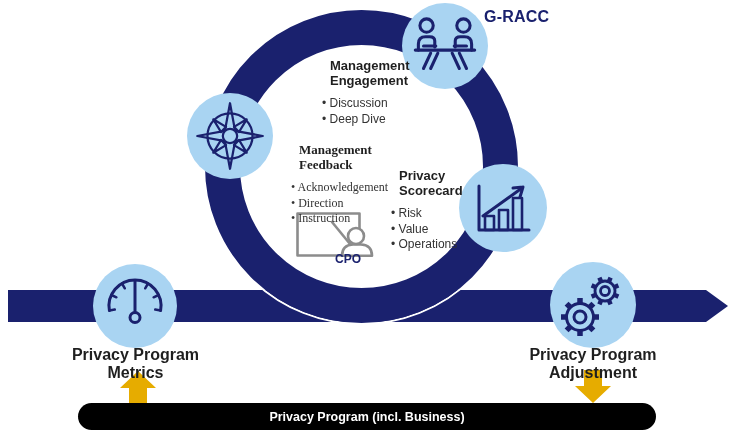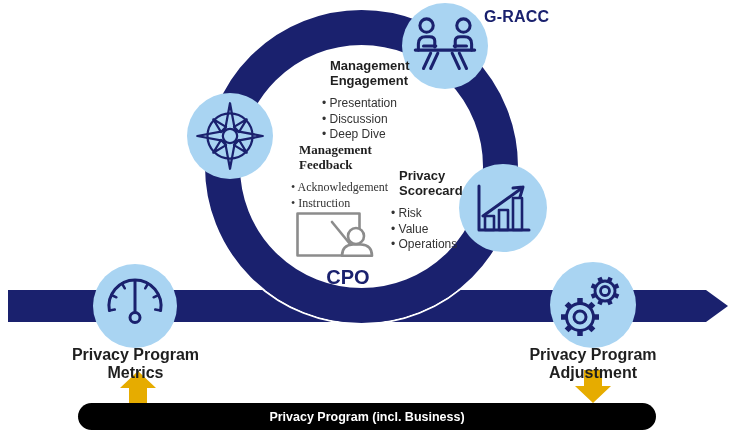--- a/index.html
+++ b/index.html
@@ -26,22 +26,22 @@
   .text-block .blk-title {
     font-size:13px; font-weight:bold; color:#1f1f1f; line-height:15px;
     margin:8px;
   }
   .text-block ul {
     list-style:none; margin:4px 0 0 0; padding:0;
     font-size:12px; line-height:15.5px; color:#333333;
   }
 
   .cpo-label {
-    position:absolute; left:317px; top:266px; width:62px;
-    text-align:center; font-size:20px; font-weight:bold; color:#1a216e;
+    position:absolute; left:317px; top:252px; width:62px;
+    text-align:center; font-size:12px; font-weight:bold; color:#1a216e;
   }
 
   .flow-label {
     position:absolute; top:346px; text-align:center;
     font-size:16px; font-weight:bold; color:#1f1f1f;
   }
   .flow-label.metrics { left:48px; width:175px; }
   .flow-label.adjustment { left:503px; width:180px; }
 
   .program-bar {
@@ -168,30 +168,30 @@
         <line x1="37" y1="11" x2="55" y2="33"></line>
       </g>
     </svg>
   </div>
 
   <div class="gracc-title">G-RACC</div>
 
   <div class="text-block" style="left:322px; top:50px; width:112px;">
     <p class="blk-title">Management Engagement</p>
     <ul>
-      <li>• Presentation</li>
       <li>• Discussion</li>
       <li>• Deep Dive</li>
     </ul>
   </div>
 
   <div class="text-block" style="left:291px; top:134px; width:140px;font-family:Liberation Serif, serif;">
     <p class="blk-title">Management Feedback</p>
     <ul>
       <li>• Acknowledgement</li>
+      <li>• Direction</li>
       <li>• Instruction</li>
     </ul>
   </div>
 
   <div class="text-block" style="left:391px; top:160px; width:105px;">
     <p class="blk-title">Privacy Scorecard</p>
     <ul>
       <li>• Risk</li>
       <li>• Value</li>
       <li>• Operations</li>

